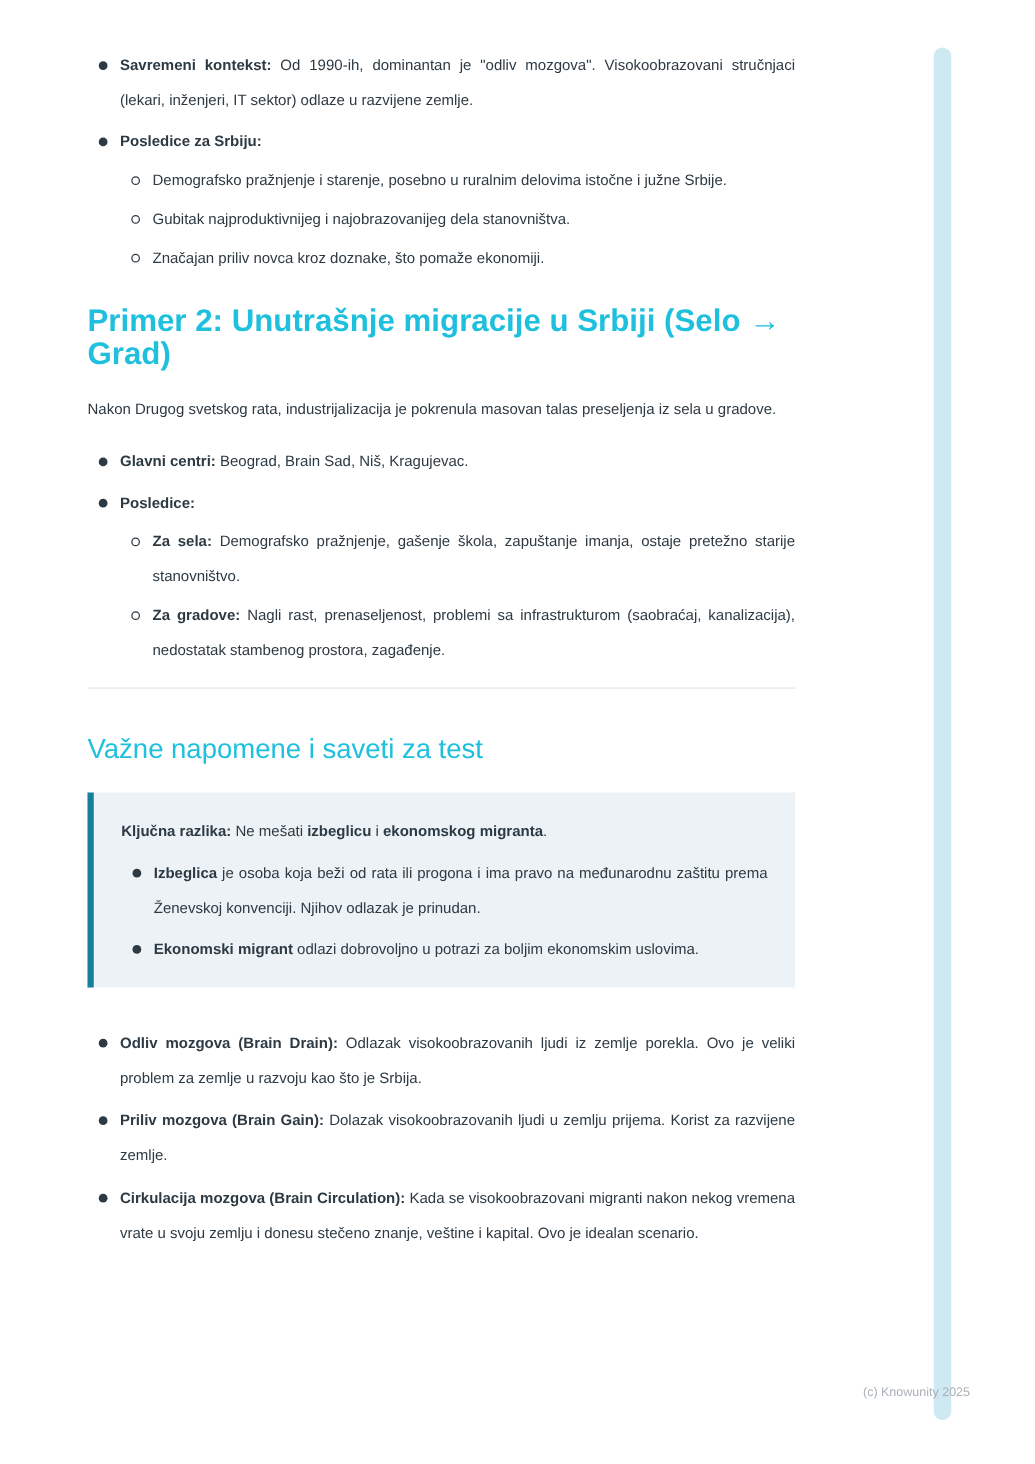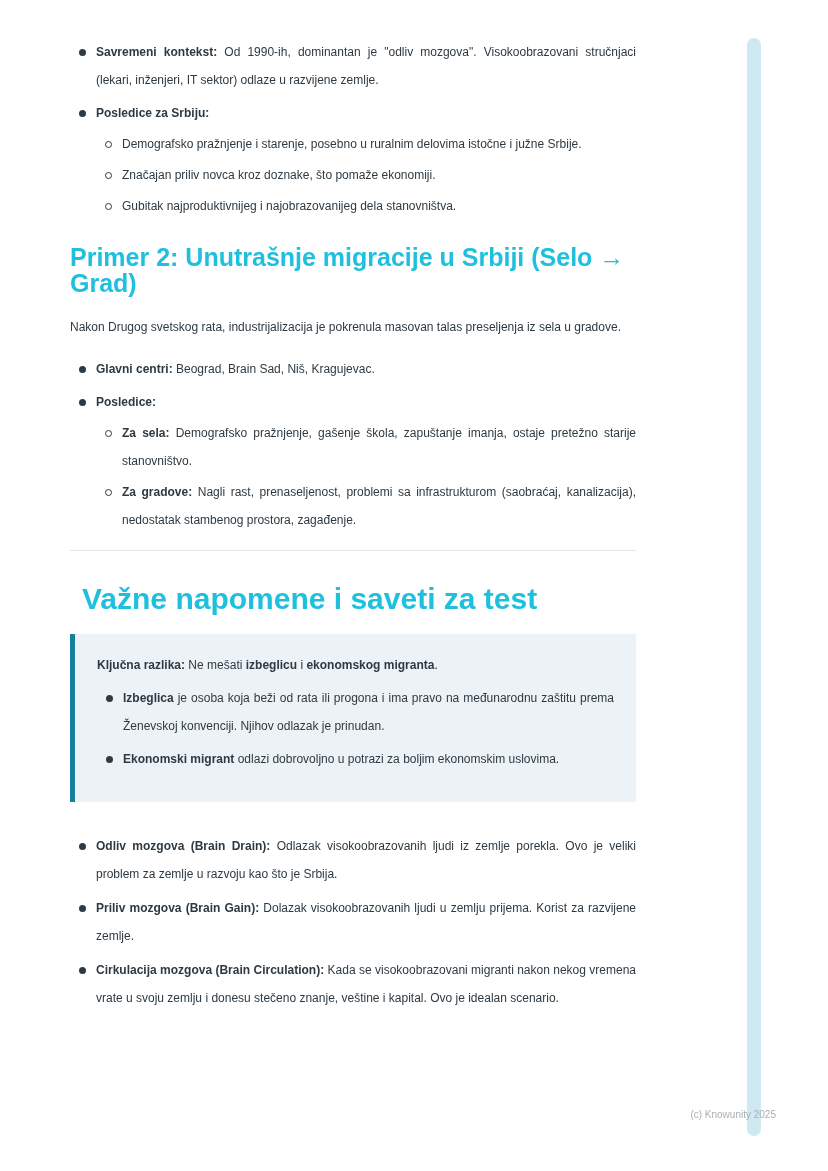--- a/index.html
+++ b/index.html
@@ -68,38 +68,38 @@
   .h-section{
     color:var(--accent);
     font-size:25px;
     font-weight:700;
     margin:24px 0 17px;
     line-height:26px;
   }
   .para{margin:0 0 14px;}
   .h-major{
     color:var(--accent);
-    font-size:30px;
-    font-weight:700;
-    margin:33px 12px 20px;
+    font-size:22px;
+    font-weight:400;
+    margin:33px 0 20px;
     line-height:30px;
   }
   .divider{
     border:none;
     border-top:1px solid #e3e6e8;
     margin:16px 0 0;
   }
   .callout{
     background:var(--callout-bg);
     border-left:5px solid var(--callout-border);
     padding:17px 22px 17px 22px;
     margin-bottom:30px;
   }
   .callout-lead{margin-bottom:5px;}
-  .callout ul.list li.item:last-child{margin-bottom:12px;}
+  .callout ul.list li.item:last-child{margin-bottom:0;}
   .final-list{margin-top:0;}
   .final-list li.item{margin-bottom:6px;}
   .footer{
     position:absolute;
     right:52px;
     bottom:51px;
     font-size:10px;
     color:var(--muted);
     z-index:2;
   }
@@ -121,25 +121,25 @@
       <li class="item">
         <span class="marker disc"></span>
         <div class="txt"><strong>Posledice za Srbiju:</strong>
           <ul class="list lvl2">
             <li class="item">
               <span class="marker circ"></span>
               <div class="txt">Demografsko pražnjenje i starenje, posebno u ruralnim delovima istočne i južne Srbije.</div>
             </li>
             <li class="item">
               <span class="marker circ"></span>
+              <div class="txt">Gubitak najproduktivnijeg i najobrazovanijeg dela stanovništva.</div>
+            </li>
+            <li class="item">
+              <span class="marker circ"></span>
               <div class="txt">Značajan priliv novca kroz doznake, što pomaže ekonomiji.</div>
-            </li>
-            <li class="item">
-              <span class="marker circ"></span>
-              <div class="txt">Gubitak najproduktivnijeg i najobrazovanijeg dela stanovništva.</div>
             </li>
           </ul>
         </div>
       </li>
     </ul>
 
     <h2 class="h-section">Primer 2: Unutrašnje migracije u Srbiji (Selo → Grad)</h2>
 
     <p class="para">Nakon Drugog svetskog rata, industrijalizacija je pokrenula masovan talas preseljenja iz sela u gradove.</p>
 

